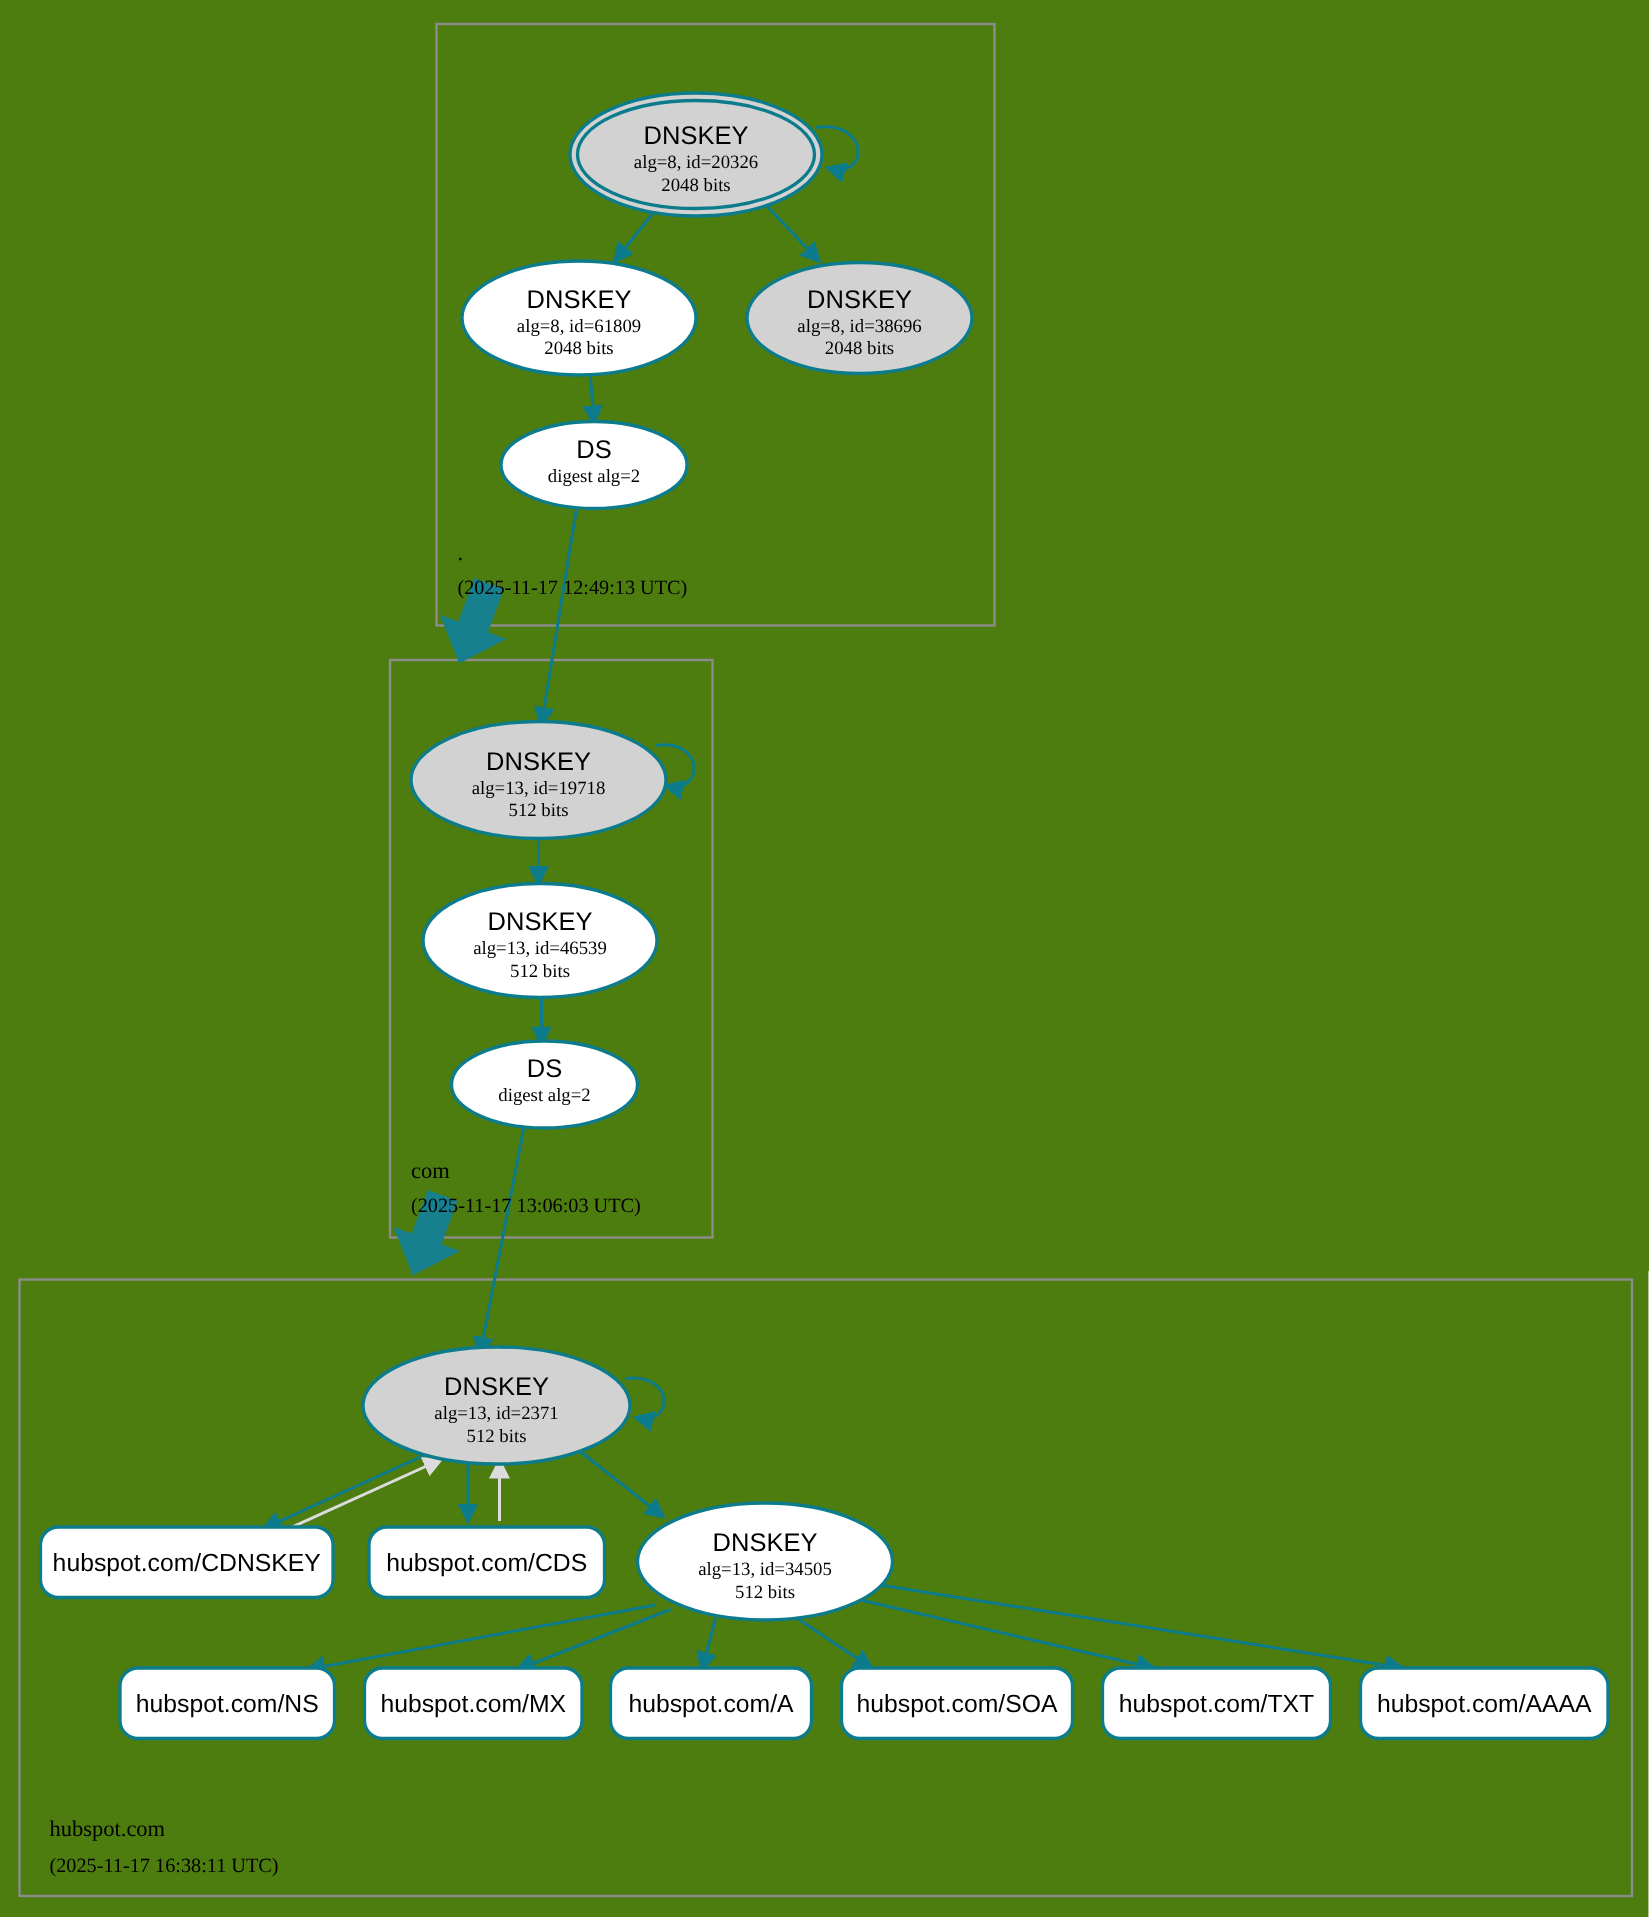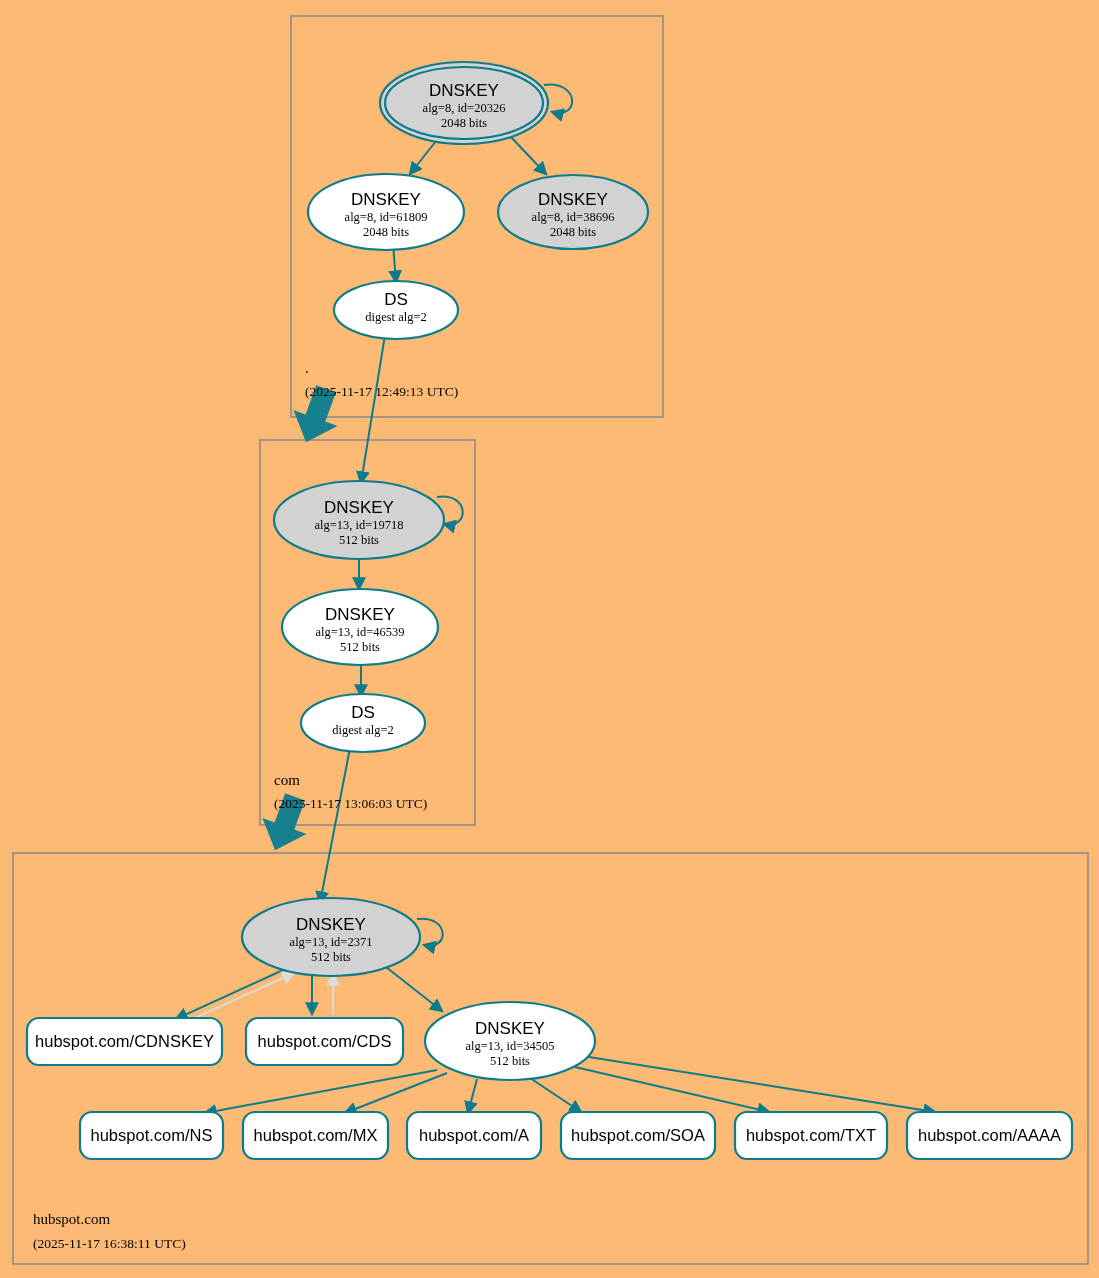--- a/index.html
+++ b/index.html
@@ -4,21 +4,21 @@
 <style>
   html, body {
     margin: 0;
     padding: 0;
     background: #ffffff;
   }
   #canvas {
     position: relative;
     width: 1099px;
     height: 1278px;
-    background: #fdba74;
+    background: #4d7c0f;
     font-family: "Liberation Sans", sans-serif;
   }
   svg.graph {
     position: absolute;
     top: 0; left: 0;
     width: 1099px;
     height: 1278px;
   }
   .zone-box {
     fill: none;

